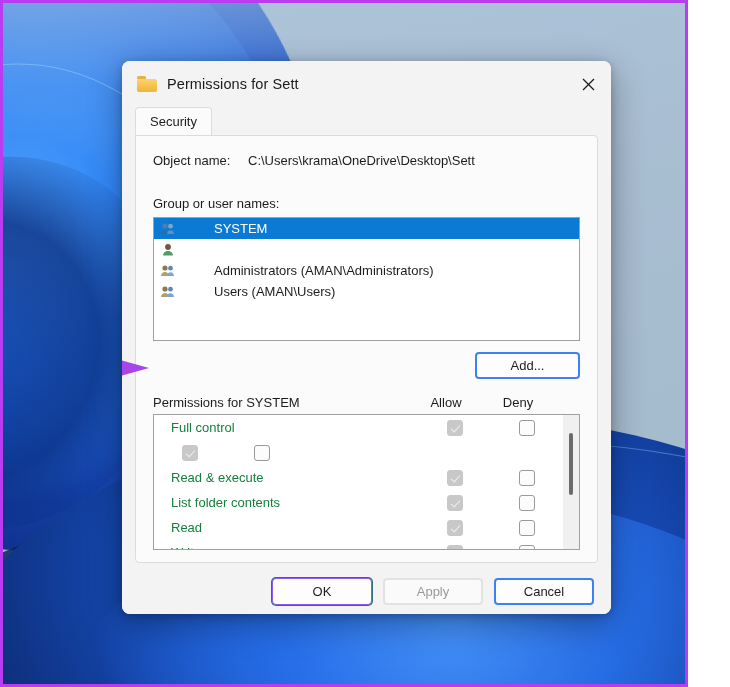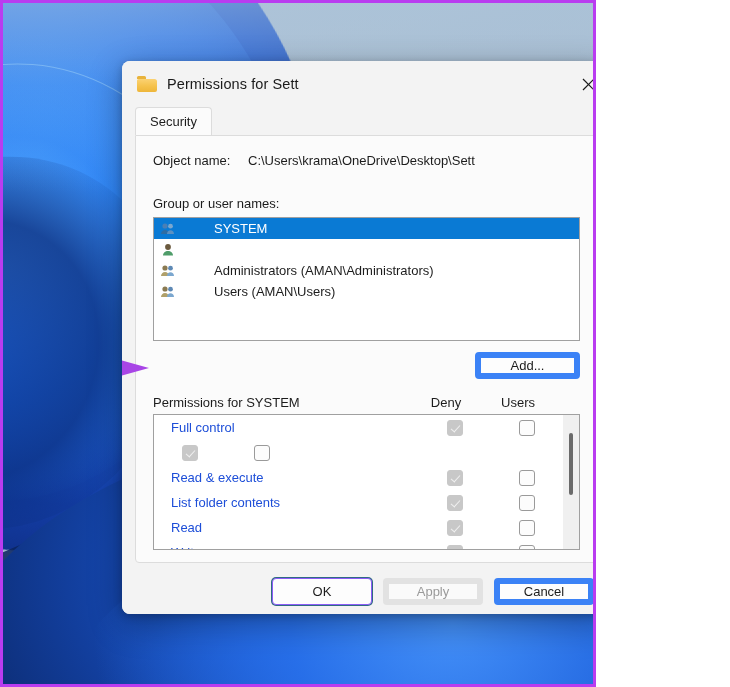--- a/index.html
+++ b/index.html
@@ -9,21 +9,21 @@
   body {
     width: 730px;
     height: 687px;
     overflow: hidden;
     font-family: "Liberation Sans", sans-serif;
   }
 
   
   #screen {
     position: relative;
-    width: 596px;
+    width: 688px;
     height: 687px;
     box-sizing: border-box;
     border: 3px solid #b93cf0;
     background: #a8c0d6;
     overflow: hidden;
   }
 
   
   #wallpaper {
     position: absolute;
@@ -284,21 +284,21 @@
     position: relative;
   }
   .btn {
     height: 27px;
     min-width: 105px;
     padding: 0 12px;
     font-size: 13px;
     font-family: "Liberation Sans", sans-serif;
     color: #1c1c1c;
     background: #fdfdfd;
-    border: 6px solid #3b82f6;
+    border: 2px solid #3b82f6;
     border-radius: 4px;
     cursor: pointer;
     display: flex;
     align-items: center;
     justify-content: center;
   }
   .btn:disabled,
   .btn.disabled {
     color: #9a9a9a;
     background: #fafafa;
@@ -345,21 +345,21 @@
   }
   .perm-rows {
     flex: 1 1 auto;
     overflow: hidden;
   }
   .perm-row {
     height: 25px;
     display: flex;
     align-items: center;
     font-size: 13px;
-    color: #1d4ed8;
+    color: #15803d;
   }
   .perm-row .pr-name {
     flex: 1 1 auto;
     padding-left: 17px;
     white-space: nowrap;
   }
   .perm-row .pr-allow,
   .perm-row .pr-deny {
     width: 72px; flex: 0 0 72px;
     display: flex;
@@ -520,22 +520,22 @@
       <div class="btnrow">
         <svg id="arrow" width="100" height="22" viewBox="0 0 100 22">
           <line x1="2" y1="11" x2="72" y2="11" stroke="#a845e6" stroke-width="5"></line>
           <polygon points="66,2 98,11 66,20" fill="#a845e6"></polygon>
         </svg>
         <button class="btn">Add...</button>
       </div>
 
       <div class="perm-header">
         <span class="ph-title">Permissions for SYSTEM</span>
-        <span class="ph-allow">Deny</span>
-        <span class="ph-deny">Users</span>
+        <span class="ph-allow">Allow</span>
+        <span class="ph-deny">Deny</span>
         <span class="ph-pad"></span>
       </div>
 
       <div class="perm-table">
         <div class="perm-rows">
 
           <div class="perm-row">
             <span class="pr-name">Full control</span>
             <span class="pr-allow">
                 <span class="cb checked-disabled"></span>

